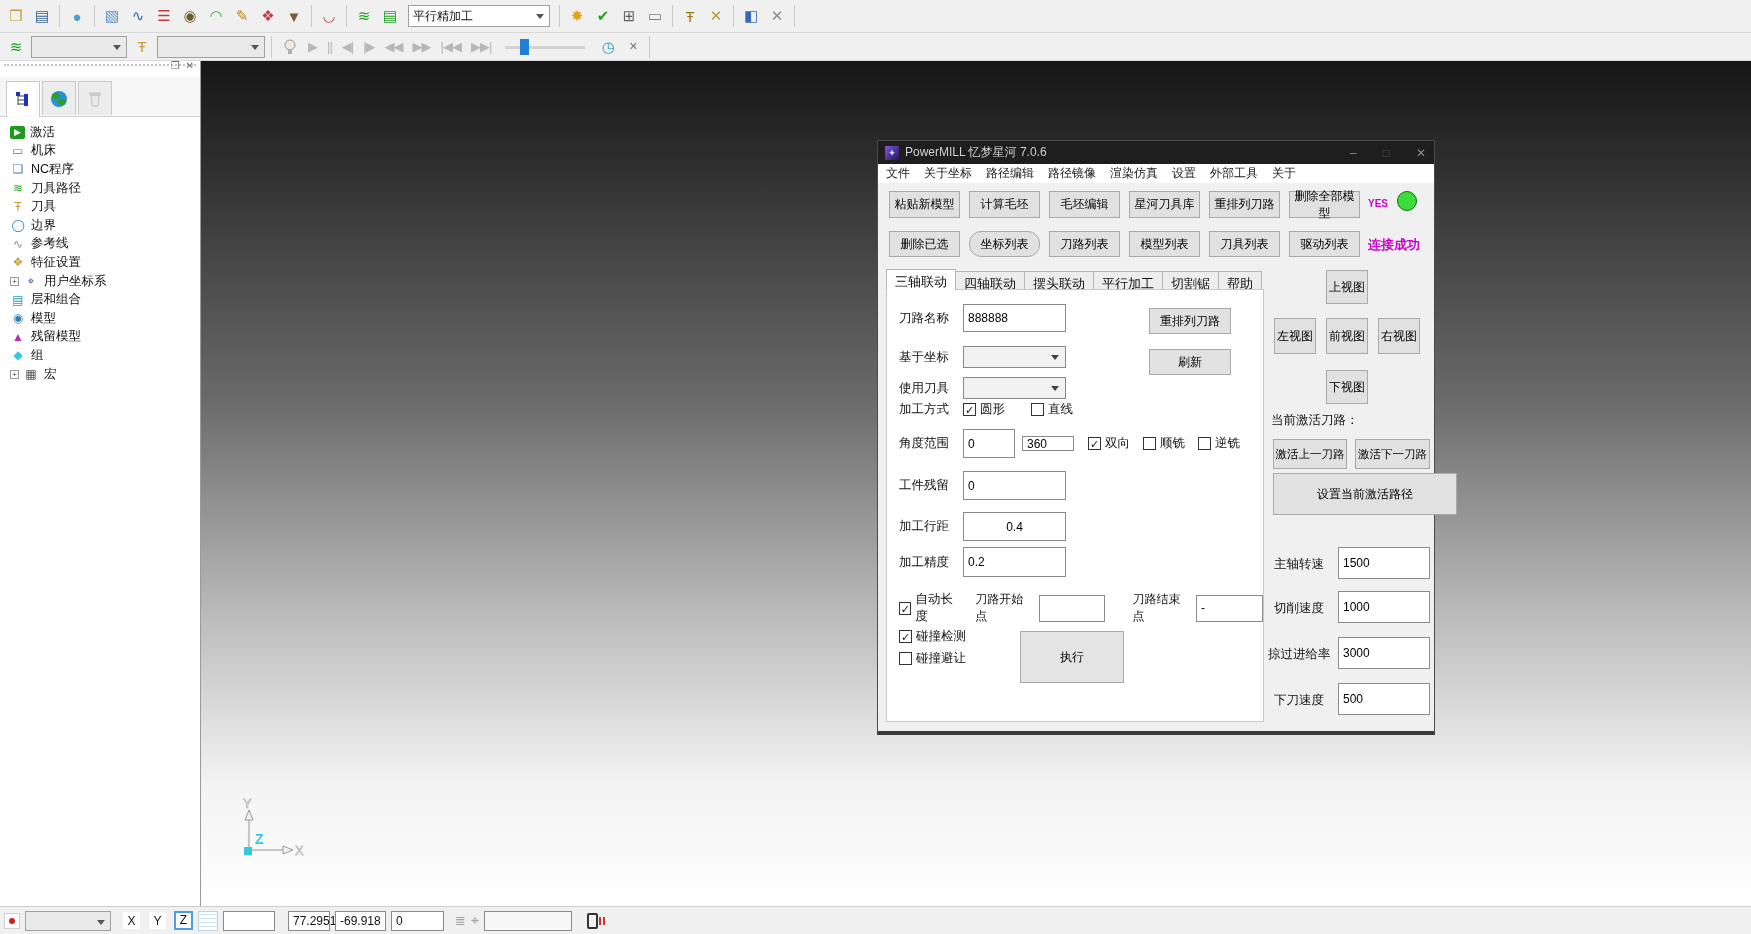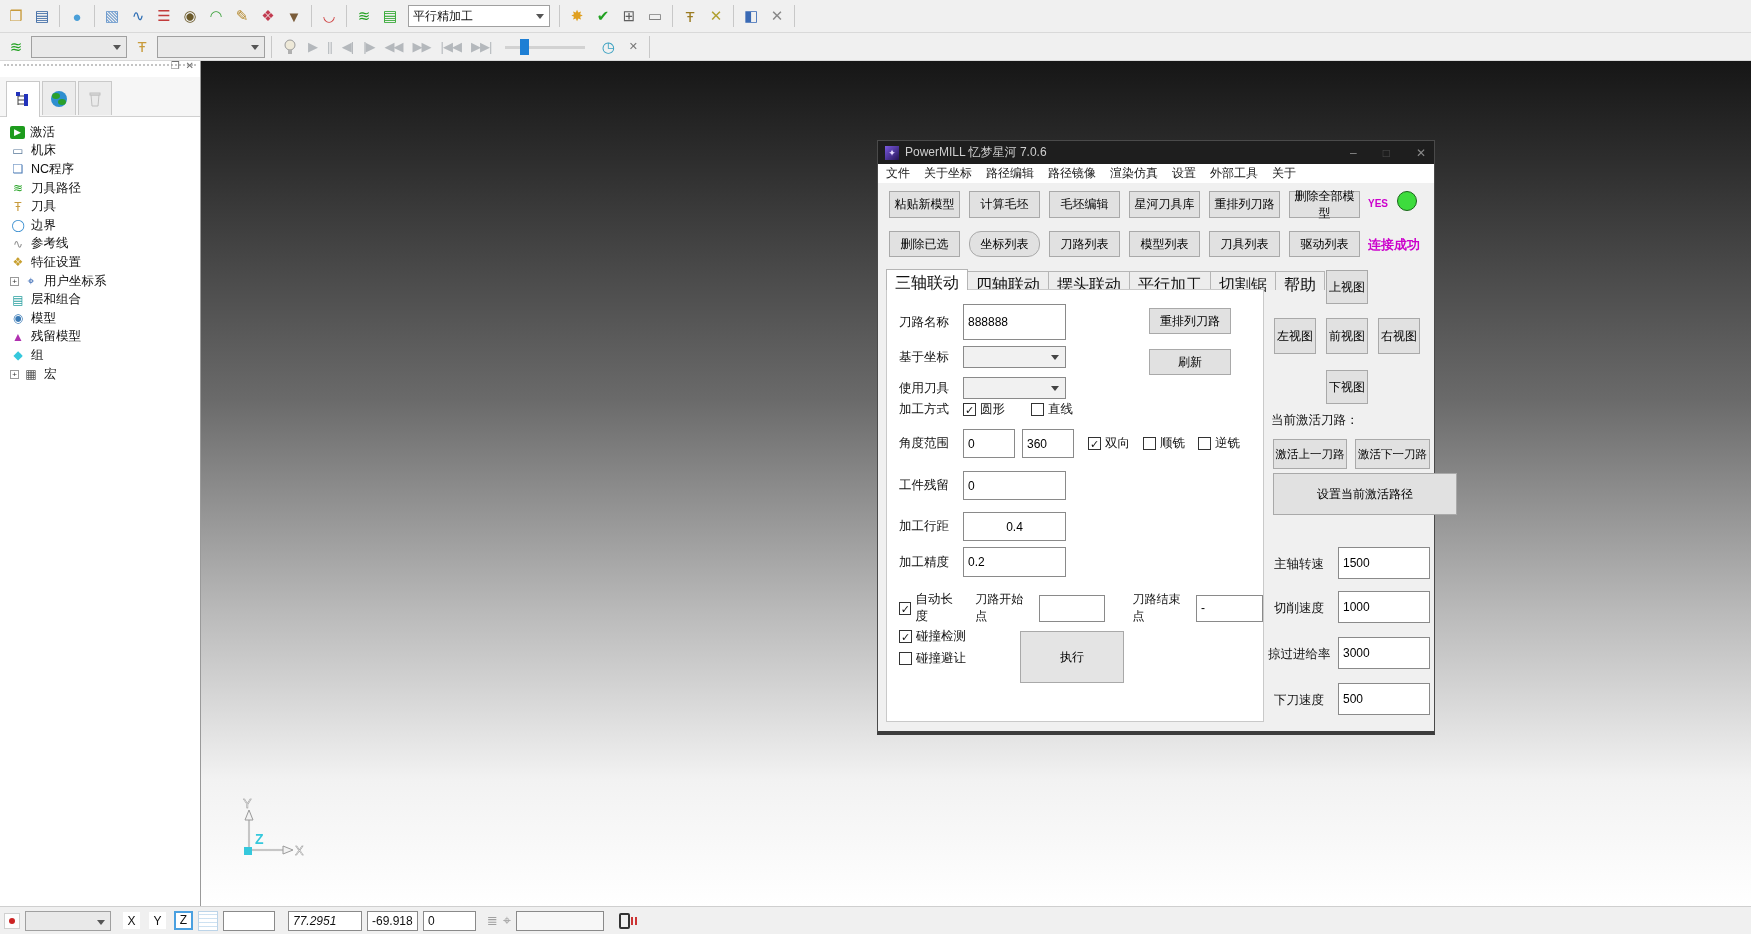--- a/index.html
+++ b/index.html
@@ -58,26 +58,26 @@
   .d-menubar { position:absolute; left:0; top:23px; width:100%; height:19px; background:#fff;
     display:flex; align-items:center; padding-left:8px; gap:14px; font-size:12px; color:#1a1a1a; }
   .win-btn { background:#e1e1e1; border:1px solid #a9a9a9; font-size:12px; color:#000;
     display:flex; align-items:center; justify-content:center; cursor:default; }
   .row-btn { position:absolute; display:flex; gap:9px; left:11px; }
   .row-btn .win-btn { width:71px; height:27px; }
   .magenta-lbl { position:absolute; font-weight:bold; font-size:10px; }
   #conn-circle { position:absolute; left:519px; top:50px; width:20px; height:20px; border-radius:50%; border:1px solid #1a661a; }
   .d-tabs { position:absolute; left:8px; top:128px; display:flex; align-items:flex-end; height:21px; }
   .d-tab { padding:3px 8px 2px 8px; border:1px solid #b5b5b5; border-bottom:none; background:#ededed;
-    font-size:16px; margin-right:-1px; height:19px; }
+    font-size:13px; margin-right:-1px; height:19px; }
   .d-tab.active { background:#fff; height:21px; position:relative; z-index:2; }
   .d-panel { position:absolute; left:8px; top:148px; width:378px; height:433px; background:#fff; border:1px solid #c9c9c9; }
   .p-row { position:absolute; left:12px; display:flex; align-items:center; }
   .p-label { width:64px; font-size:12.5px; }
-  .txt { border:1px solid #8a8a8a; background:#fff; height:36px; padding:0 4px; font-size:12px;
+  .txt { border:1px solid #8a8a8a; background:#fff; height:28px; padding:0 4px; font-size:12px;
     font-family:"Liberation Sans","DejaVu Sans",sans-serif; }
   .combo { border:1px solid #8a8a8a; background:#f1f1f1; height:22px; position:relative; }
   .combo .arrow { position:absolute; right:6px; top:8px; width:0; height:0;
     border-left:4px solid transparent; border-right:4px solid transparent; border-top:5px solid #444; }
   .opt { display:flex; align-items:center; gap:4px; font-size:12.5px; }
   .cb { width:13px; height:13px; border:1px solid #333; background:#fff; font-size:11px; line-height:12px; text-align:center; }
   .cb.on::after { content:"✓"; }
   .rt-label { position:absolute; font-size:12.5px; }
   .rt-input { position:absolute; width:92px; height:32px; }
 
@@ -431,21 +431,21 @@
 
           <label class="opt">
             <span class="cb"></span>
             <span>直线</span>
           </label>
         </span>
     </div>
     <div class="p-row" style="top:139px;">
       <span class="p-label">角度范围</span>
       <input class="txt" style="width: 52px; height: 29px;" value="0">
-      <input class="txt" style="width: 52px; height: 29px; margin-left: 7px;" value="360">
+      <input class="txt" style="width: 52px; height: 15px; margin-left: 7px;" value="360">
       <span style="display:flex; gap:13px; margin-left:14px;">
 
           <label class="opt">
             <span class="cb on"></span>
             <span>双向</span>
           </label>
 
           <label class="opt">
             <span class="cb"></span>
             <span>顺铣</span>
@@ -523,21 +523,21 @@
     <span class="arrow"></span>
   </span>
   <span style="display:flex; gap:7px; margin-left:6px;">
 
   <span class="st-axis">X</span>
       <span class="st-axis">Y</span>
       <span class="st-axis active">Z</span>
     </span>
   <span class="grid-ico"></span>
   <span class="st-field" style="width:52px;"></span>
-  <span class="st-field" style="width:74px; margin-left:8px;font-style:italic;">77.2951</span>
+  <span class="st-field" style="width:42px; margin-left:8px;">77.2951</span>
   <span class="st-field" style="width:51px;">-69.918</span>
   <span class="st-field" style="width:53px;">0</span>
   <span style="color:#a0a0a0; font-size:13px; margin-left:6px;">≣</span>
   <span style="color:#a0a0a0; font-size:14px;">⌖</span>
   <span class="st-field" style="width:88px; background:#f7f7f7;"></span>
   <span class="phone" style="margin-left:10px;">
     <i style="right:-5px;"></i>
       <i style="right:-9px;"></i>
   </span>
 </div>

